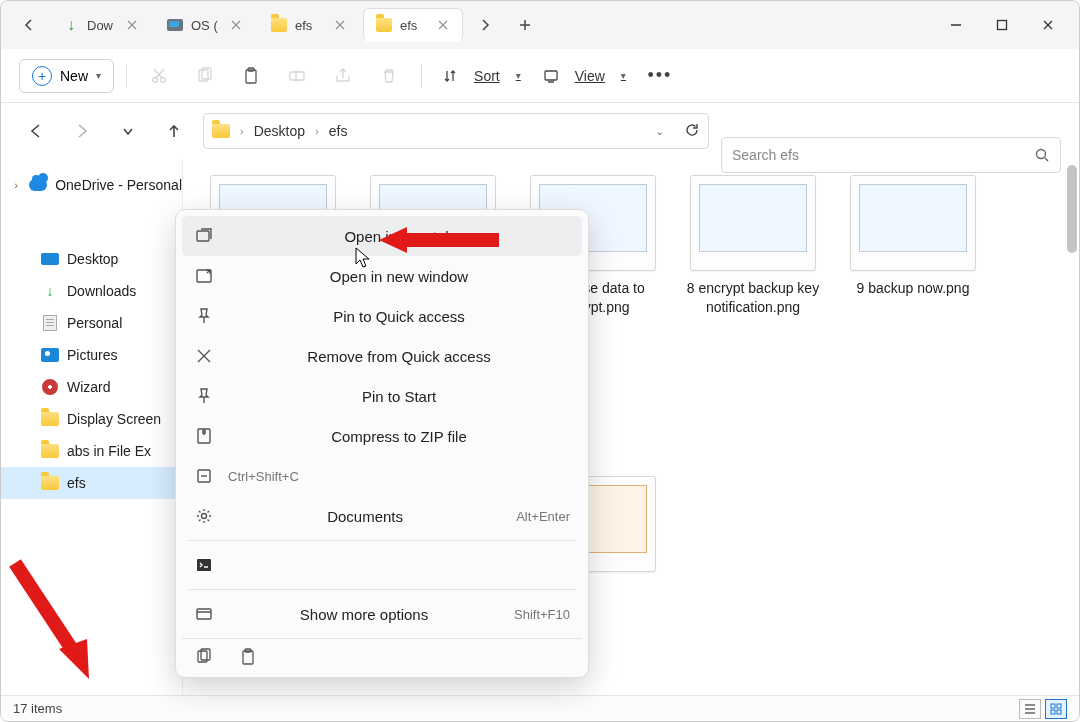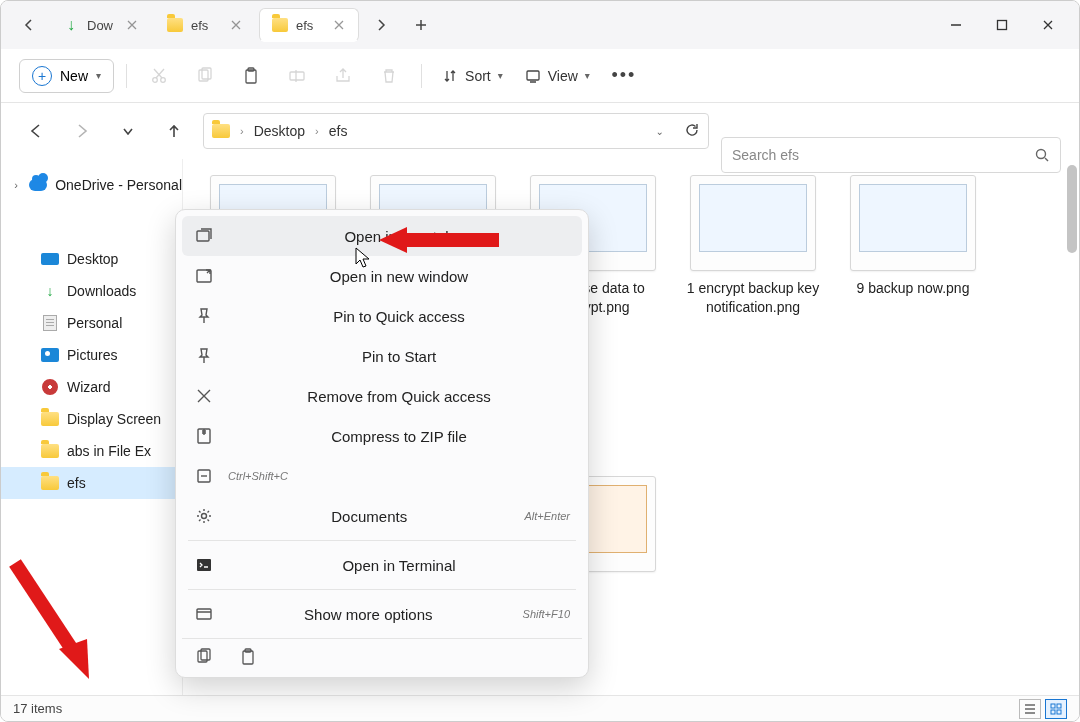--- a/index.html
+++ b/index.html
@@ -15,21 +15,21 @@
 .tab .tab-close { width: 18px; height: 18px; display:flex; align-items:center; justify-content:center; opacity: .6; }
 .winctrl { display: flex; margin-left: auto; }
 .winctrl .wc { width: 46px; height: 40px; display: flex; align-items: center; justify-content: center; }
 
 
 .toolbar { display: flex; align-items: center; height: 54px; padding: 0 18px; border-bottom: 1px solid #e5e5e5; gap: 6px; }
 .new-btn { display: flex; align-items: center; gap: 8px; padding: 6px 12px; border: 1px solid #d0d0d0; border-radius: 6px; font-size: 14px; }
 .new-btn .plus-ring { width: 20px; height: 20px; border: 1.5px solid #1976d2; border-radius: 50%; display:flex; align-items:center; justify-content:center; color:#1976d2; font-size:14px; line-height:1; }
 .tbicon { width: 40px; height: 36px; display: flex; align-items: center; justify-content: center; color: #666; border-radius: 4px; }
 .tbicon.disabled { opacity: .35; }
-.tbtext { display: flex; align-items: center; gap: 7px; padding: 6px 8px; font-size: 14px; color: #333; }
+.tbtext { display: flex; align-items: center; gap: 16px; padding: 6px 8px; font-size: 14px; color: #333; text-decoration: underline; }
 .divider { width: 1px; height: 24px; background: #e0e0e0; margin: 0 6px; }
 .chev { font-size: 10px; color: #666; }
 
 
 .addr-row { display: flex; align-items: center; height: 56px; padding: 0 18px; gap: 12px; }
 .nav-arrow { width: 34px; height: 34px; display:flex; align-items:center; justify-content:center; color:#555; }
 .nav-arrow.disabled { opacity: .4; }
 .addr-bar { flex: 1; display: flex; align-items: center; height: 36px; border: 1px solid #d8d8d8; border-radius: 4px; padding: 0 8px; gap: 10px; font-size: 14px; color: #333; }
 .addr-sep { color: #888; font-size: 11px; }
 .addr-spacer { flex: 1; }
@@ -61,21 +61,21 @@
 .statusbar .viewbtns { margin-left: auto; display: flex; gap: 4px; }
 .viewbtn { width: 22px; height: 20px; border: 1px solid #bbb; display:flex; align-items:center; justify-content:center; }
 .viewbtn.active { border-color: #1976d2; background: #e6f2ff; }
 
 
 .ctx { position: absolute; left: 174px; top: 208px; width: 414px; background: #fbfbfc; border: 1px solid #ddd; border-radius: 10px; box-shadow: 0 10px 30px rgba(0,0,0,0.18); padding: 6px; font-size: 15px; color: #222; z-index: 50; }
 .ctx-item { display: flex; align-items: center; height: 40px; padding: 0 12px; border-radius: 6px; gap: 14px; cursor: pointer; }
 .ctx-item.hover { background: #edeef0; }
 .ctx-ico { width: 20px; height: 20px; display:flex; align-items:center; justify-content:center; color:#555; }
 .ctx-label { flex: 1; text-align: center; }
-.ctx-accel { color: #777; font-size: 11px; font-style: italic; }
+.ctx-accel { color: #777; font-size: 13px; }
 .ctx-sep { height: 1px; background: #e4e4e4; margin: 4px 6px; }
 .ctx-footer { display: flex; gap: 24px; padding: 8px 12px 4px; border-top: 1px solid #e4e4e4; margin-top: 4px; }
 
 
 .arrow-right { position: absolute; left: 378px; top: 226px; width: 120px; height: 26px; z-index: 60; pointer-events: none; }
 .arrow-diag { position: absolute; left: 6px; top: 558px; width: 110px; height: 130px; z-index: 60; pointer-events: none; }
 
 .cursor { position: absolute; left: 354px; top: 246px; z-index: 70; pointer-events: none; }
 
 
@@ -115,20 +115,31 @@
         </span>
         <span class="tab-label">Dow</span>
         <span class="tab-close">
           <svg width="10" height="10">
             <path d="M1 1l8 8M9 1l-8 8" stroke="#555" stroke-width="1.3"></path>
           </svg>
         </span>
       </div>
       <div class="tab">
         <span class="tab-icon">
+          <span class="drive-glyph"></span>
+        </span>
+        <span class="tab-label">OS (</span>
+        <span class="tab-close">
+          <svg width="10" height="10">
+            <path d="M1 1l8 8M9 1l-8 8" stroke="#555" stroke-width="1.3"></path>
+          </svg>
+        </span>
+      </div>
+      <div class="tab">
+        <span class="tab-icon">
           <span class="folder-glyph"></span>
         </span>
         <span class="tab-label">efs</span>
         <span class="tab-close">
           <svg width="10" height="10">
             <path d="M1 1l8 8M9 1l-8 8" stroke="#555" stroke-width="1.3"></path>
           </svg>
         </span>
       </div>
       <div class="tab active">
@@ -354,21 +365,21 @@
         <div class="file">
           <div class="thumb">
             <div class="innerbox"></div>
           </div>
           <div class="fname">5 choose data to encrypt.png</div>
         </div>
         <div class="file">
           <div class="thumb">
             <div class="innerbox"></div>
           </div>
-          <div class="fname">1 encrypt backup key notification.png</div>
+          <div class="fname">8 encrypt backup key notification.png</div>
         </div>
         <div class="file">
           <div class="thumb">
             <div class="innerbox"></div>
           </div>
           <div class="fname">9 backup now.png</div>
         </div>
         <div class="file">
           <div class="thumb">
             <div class="innerbox"></div>
@@ -442,32 +453,32 @@
       <span class="ctx-ico">
         <svg width="18" height="18" viewBox="0 0 18 18" fill="none" stroke="#555" stroke-width="1.4">
           <path d="M6 2h6l-1 6 2 2H5l2-2z M9 10v6"></path>
         </svg>
       </span>
       <span class="ctx-label">Pin to Quick access</span>
     </div>
     <div class="ctx-item">
       <span class="ctx-ico">
         <svg width="18" height="18" viewBox="0 0 18 18" fill="none" stroke="#555" stroke-width="1.4">
+          <path d="M3 3l12 12M15 3L3 15"></path>
+        </svg>
+      </span>
+      <span class="ctx-label">Remove from Quick access</span>
+    </div>
+    <div class="ctx-item">
+      <span class="ctx-ico">
+        <svg width="18" height="18" viewBox="0 0 18 18" fill="none" stroke="#555" stroke-width="1.4">
           <path d="M6 2h6l-1 6 2 2H5l2-2z M9 10v6"></path>
         </svg>
       </span>
       <span class="ctx-label">Pin to Start</span>
-    </div>
-    <div class="ctx-item">
-      <span class="ctx-ico">
-        <svg width="18" height="18" viewBox="0 0 18 18" fill="none" stroke="#555" stroke-width="1.4">
-          <path d="M3 3l12 12M15 3L3 15"></path>
-        </svg>
-      </span>
-      <span class="ctx-label">Remove from Quick access</span>
     </div>
     <div class="ctx-item">
       <span class="ctx-ico">
         <svg width="18" height="18" viewBox="0 0 18 18" fill="none" stroke="#555" stroke-width="1.4">
           <rect x="3" y="2" width="12" height="14" rx="1"></rect>
           <path d="M9 2v6M7 4h4M7 6h4"></path>
         </svg>
       </span>
       <span class="ctx-label">Compress to ZIP file</span>
     </div>
@@ -491,21 +502,20 @@
       <span class="ctx-accel">Alt+Enter</span>
     </div>
     <div class="ctx-sep"></div>
     <div class="ctx-item">
       <span class="ctx-ico">
         <svg width="18" height="18" viewBox="0 0 18 18">
           <rect x="2" y="3" width="14" height="12" rx="1" fill="#333"></rect>
           <path d="M5 7l2 2-2 2M9 11h4" stroke="#fff" stroke-width="1.3" fill="none"></path>
         </svg>
       </span>
-      <span class="ctx-label">Open in Terminal</span>
     </div>
     <div class="ctx-sep"></div>
     <div class="ctx-item">
       <span class="ctx-ico">
         <svg width="18" height="18" viewBox="0 0 18 18" fill="none" stroke="#555" stroke-width="1.4">
           <rect x="2" y="4" width="14" height="10" rx="1"></rect>
           <path d="M2 7h14"></path>
         </svg>
       </span>
       <span class="ctx-label">Show more options</span>

